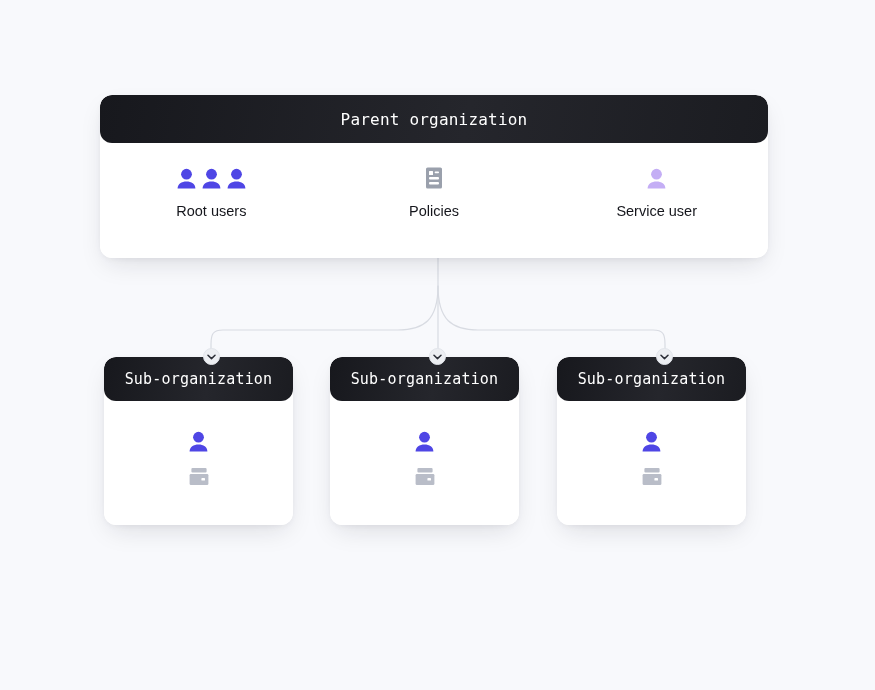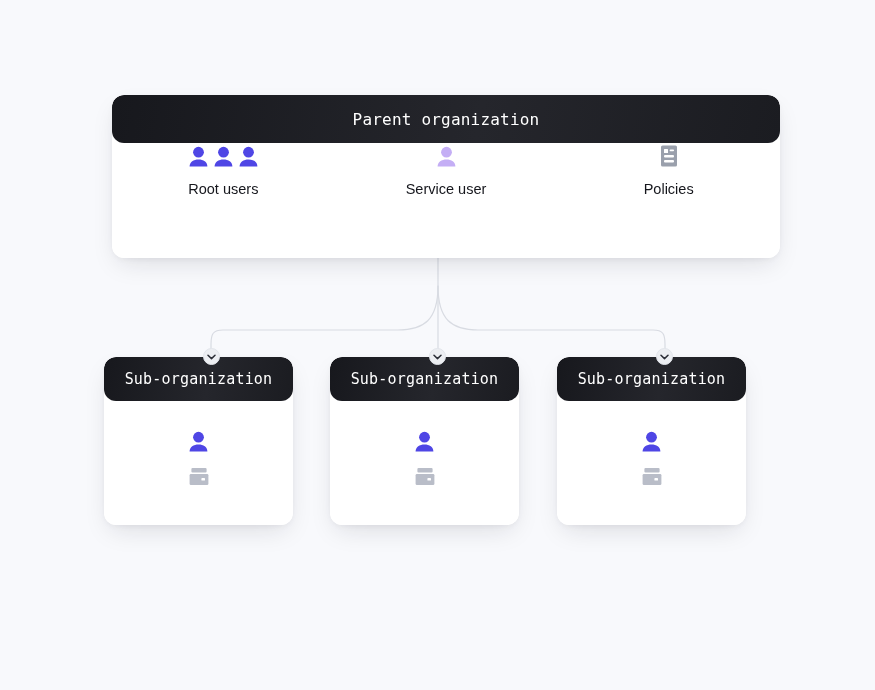--- a/index.html
+++ b/index.html
@@ -63,30 +63,31 @@
   }
 
   .card-body {
     background: #ffffff;
     flex: 1 1 auto;
     border-radius: 0 0 12px 12px;
   }
 
   
   #parent-card {
-    left: 112px;
+    left: 100px;
     top: 95px;
     width: 668px;
     height: 163px;
   }
   #parent-card .card-header { height: 48px; }
 
   #parent-card .card-body {
     display: flex;
     align-items: flex-start;
+    padding-top: 22px;
   }
 
   .resource {
     flex: 1 1 0;
     display: flex;
     flex-direction: column;
     align-items: center;
     gap: 13px;
   }
 
@@ -173,45 +174,45 @@
           <svg class="icon" width="19" height="21" viewBox="0 0 19 21">
             <circle cx="9.5" cy="6.2" r="5.4" fill="#4f46e5"></circle>
             <path d="M0.6,20.6 C0.6,15.6 4.6,13.4 9.5,13.4 C14.4,13.4 18.4,15.6 18.4,20.6 Z" fill="#4f46e5"></path>
           </svg>
           <svg class="icon" width="19" height="21" viewBox="0 0 19 21">
             <circle cx="9.5" cy="6.2" r="5.4" fill="#4f46e5"></circle>
             <path d="M0.6,20.6 C0.6,15.6 4.6,13.4 9.5,13.4 C14.4,13.4 18.4,15.6 18.4,20.6 Z" fill="#4f46e5"></path>
           </svg>
         </div>
         <div class="resource-label">Root users</div>
-      </div>
-
-      <div class="resource">
-        <div class="resource-icons">
-          <svg class="icon" width="19" height="21" viewBox="0 0 19 21">
-            <circle cx="9.5" cy="6.2" r="5.4" fill="#c4aef5"></circle>
-            <path d="M0.6,20.6 C0.6,15.6 4.6,13.4 9.5,13.4 C14.4,13.4 18.4,15.6 18.4,20.6 Z" fill="#c4aef5"></path>
-          </svg>
-        </div>
-        <div class="resource-label">Service user</div>
       </div>
 
       <div class="resource">
         <div class="resource-icons">
           <svg class="icon" width="18" height="22" viewBox="0 0 18 22">
             <rect x="1" y="0.5" width="16" height="21" rx="1.6" fill="#9aa0ac"></rect>
             <rect x="4" y="4" width="4" height="4" rx="0.6" fill="#ffffff"></rect>
             <rect x="9.6" y="4.6" width="4.4" height="1.6" rx="0.8" fill="#ffffff"></rect>
             <rect x="4" y="10" width="10" height="2.4" rx="1" fill="#ffffff"></rect>
             <rect x="4" y="15" width="10" height="2.4" rx="1" fill="#ffffff"></rect>
           </svg>
         </div>
         <div class="resource-label">Policies</div>
       </div>
 
+      <div class="resource">
+        <div class="resource-icons">
+          <svg class="icon" width="19" height="21" viewBox="0 0 19 21">
+            <circle cx="9.5" cy="6.2" r="5.4" fill="#c4aef5"></circle>
+            <path d="M0.6,20.6 C0.6,15.6 4.6,13.4 9.5,13.4 C14.4,13.4 18.4,15.6 18.4,20.6 Z" fill="#c4aef5"></path>
+          </svg>
+        </div>
+        <div class="resource-label">Service user</div>
+      </div>
+
     </div>
   </div>
 
   <div class="card sub-card" id="sub-card-0">
     <div class="card-header">Sub-organization</div>
     <div class="card-body">
       <svg class="icon" width="19" height="21" viewBox="0 0 19 21">
         <circle cx="9.5" cy="6.2" r="5.4" fill="#4f46e5"></circle>
         <path d="M0.6,20.6 C0.6,15.6 4.6,13.4 9.5,13.4 C14.4,13.4 18.4,15.6 18.4,20.6 Z" fill="#4f46e5"></path>
       </svg>

